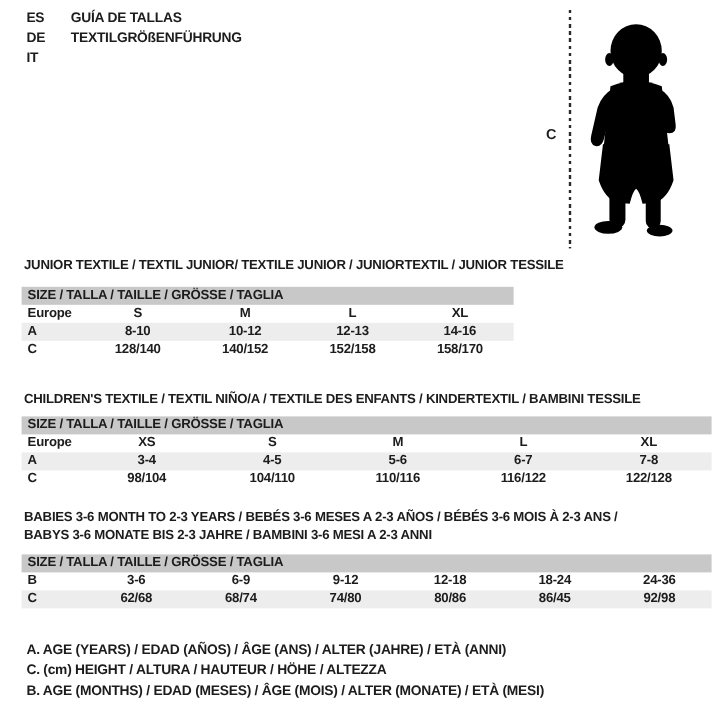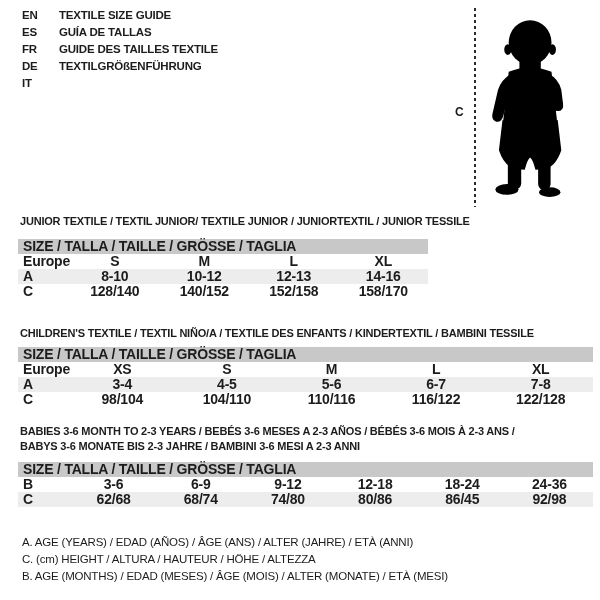--- a/index.html
+++ b/index.html
@@ -23,57 +23,49 @@
   }
   .baby-figure { position:absolute; left:482px; top:8px; width:98px; height:199px; }
 
   
   .t-title {
     position:absolute; left:20px; font-weight:700; font-size:11px;
     letter-spacing:-0.2px; white-space:nowrap;
   }
   .t-title-2l { line-height:15px; }
   .size-table {
-    position:absolute; left:18px; font-weight:700; font-size:14px; letter-spacing:-0.2px;
+    position:absolute; left:18px; font-weight:700; font-size:11px; letter-spacing:-0.2px;
   }
   .size-bar {
     height:15px; line-height:15px; background:#c8c8c8; padding-left:5px;
     white-space:nowrap;
   }
   .t-row { display:flex; height:15px; line-height:15px; }
   .t-rows .t-row:nth-child(even) { background:#ededed; }
   .t-label { width:52px; padding-left:5px; box-sizing:border-box; }
   .t-cell { flex:1; text-align:center; }
   .w410 { width:410px; }
   .w575 { width:575px; }
 
   
   .notes { position:absolute; left:22px; top:534px; }
   .note-line {
-    height:17px; line-height:17px; font-weight:400; font-size:11.5px;
+    height:17px; line-height:17px; font-weight:700; font-size:11.5px;
     letter-spacing:-0.2px; white-space:nowrap;
   }
 </style>
 </head>
 <body>
 
 <div class="page">
 
   <div class="lang-list">
     <div class="lang-row">
-      <span class="lang-code">EN</span>
-      <span class="lang-label">TEXTILE SIZE GUIDE</span>
-    </div>
-    <div class="lang-row">
       <span class="lang-code">ES</span>
       <span class="lang-label">GUÍA DE TALLAS</span>
-    </div>
-    <div class="lang-row">
-      <span class="lang-code">FR</span>
-      <span class="lang-label">GUIDE DES TAILLES TEXTILE</span>
     </div>
     <div class="lang-row">
       <span class="lang-code">DE</span>
       <span class="lang-label">TEXTILGRÖßENFÜHRUNG</span>
     </div>
     <div class="lang-row">
       <span class="lang-code">IT</span>
     </div>
   </div>
 

